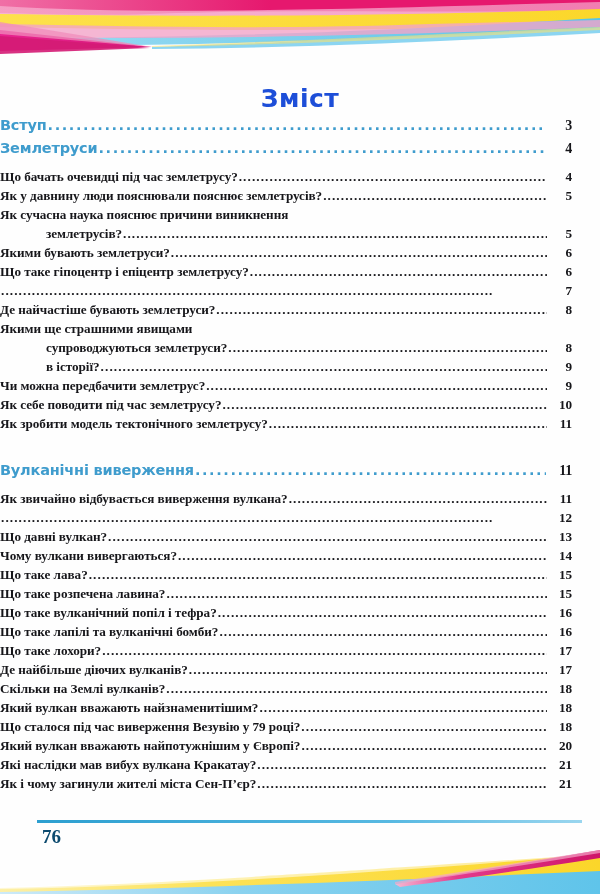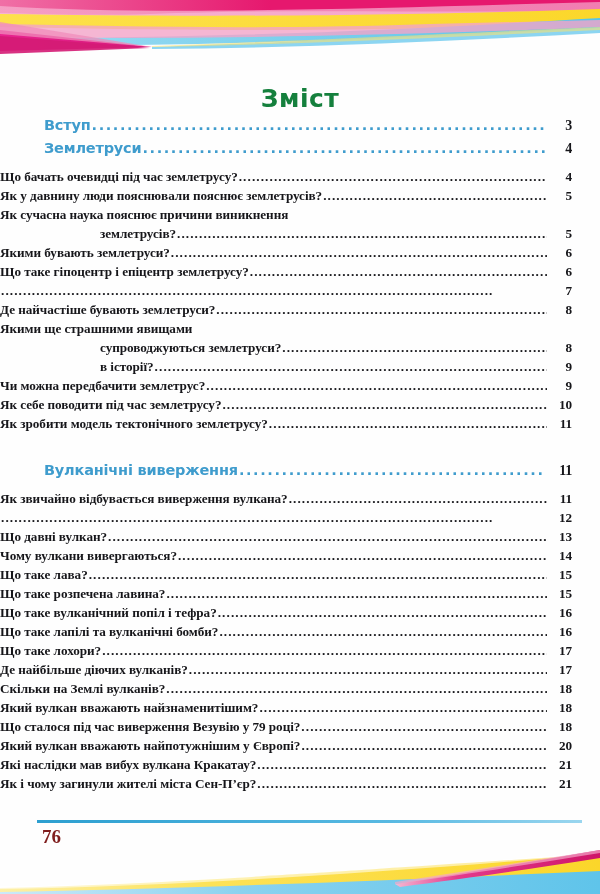--- a/index.html
+++ b/index.html
@@ -45,21 +45,21 @@
   .toc-title {
     position: absolute;
     top: 84px;
     left: 0;
     width: 600px;
     text-align: center;
     font-family: "DejaVu Sans", "Liberation Sans", sans-serif;
     font-weight: bold;
     font-size: 25px;
     letter-spacing: 0.5px;
-    color: #15803d;
+    color: #1d4ed8;
     z-index: 3;
   }
 
   
   .toc-body {
     position: absolute;
     top: 117px;
     left: 0;
     width: 600px;
     z-index: 3;
@@ -75,40 +75,39 @@
     align-items: baseline;
     width: 100%;
     box-sizing: border-box;
   }
 
   .row.level1 {
     font-family: "DejaVu Sans", "Liberation Sans", sans-serif;
     font-weight: bold;
     font-size: 14.5px;
     color: #3f9ccd;
-    padding-left: 44px;
     padding-right: 28px;
     height: 23px;
     letter-spacing: -0.2px;
   }
 
   
   .row.level2 {
     font-family: "Liberation Serif", "DejaVu Serif", serif;
     font-weight: bold;
     font-size: 13.2px;
     color: #16161a;
     padding-right: 28px;
     height: 19px;
     letter-spacing: -0.05px;
   }
 
   
   .row.level2.cont {
-    padding-left: 100px;
+    padding-left: 46px;
   }
 
   .row .label {
     white-space: nowrap;
     flex: 0 0 auto;
   }
 
   
   .row .leader {
     flex: 1 1 auto;
@@ -168,21 +167,21 @@
     background: linear-gradient(90deg, #2d9fd0 0%, #58b9e2 65%, #9ad6ef 100%);
     z-index: 3;
   }
   .folio {
     position: absolute;
     left: 42px;
     top: 826px;
     font-family: "Liberation Serif", "DejaVu Serif", serif;
     font-weight: bold;
     font-size: 19px;
-    color: #7f1d1d;
+    color: #0c4a6e;
     z-index: 4;
   }
 </style>
 </head>
 <body>
 
 <div class="page">
 
   <div class="banner-top">
     <svg width="600" height="62" viewBox="0 0 600 62" preserveAspectRatio="none">

